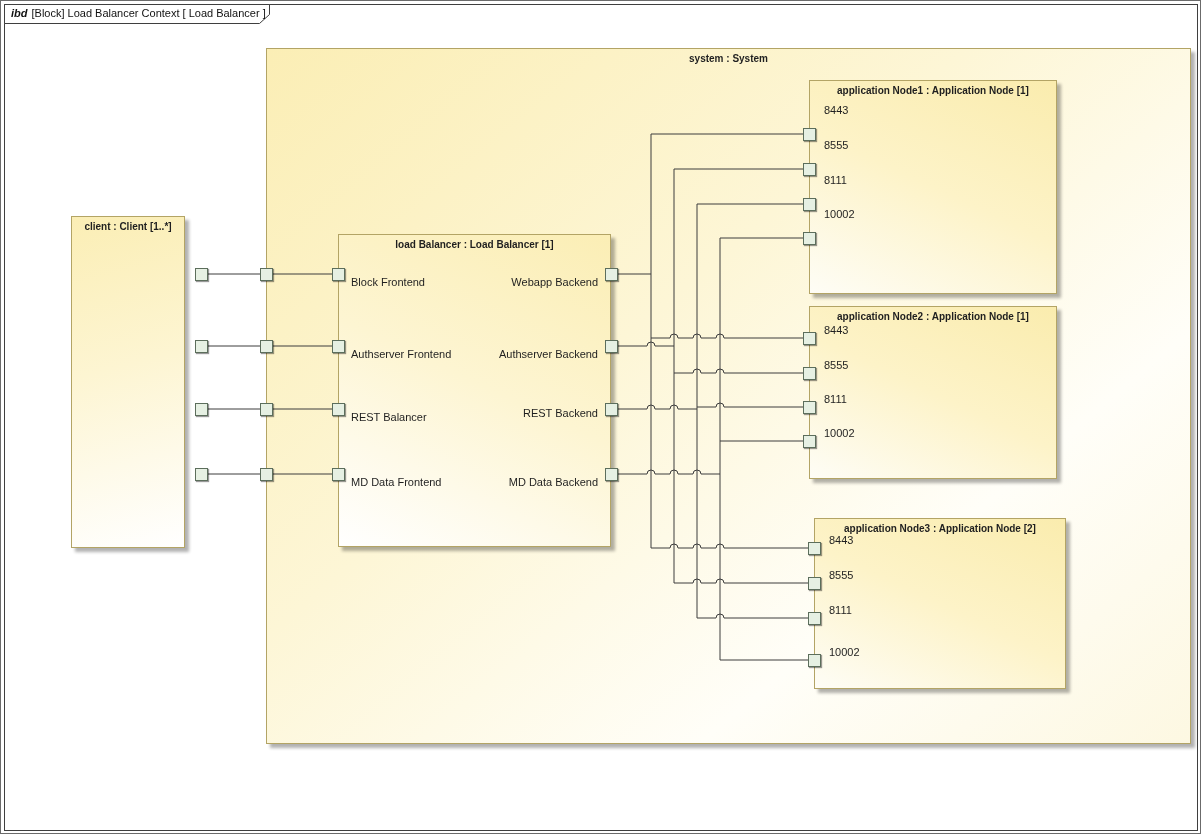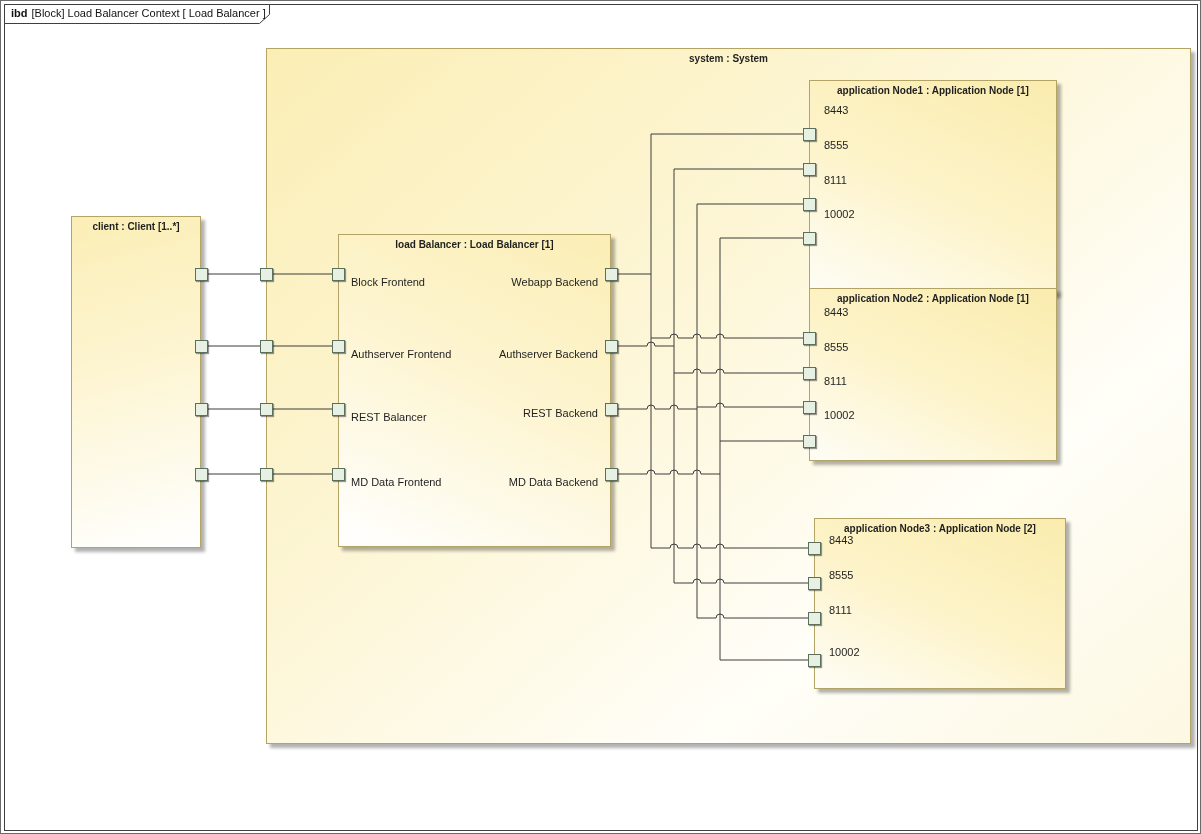--- a/index.html
+++ b/index.html
@@ -35,33 +35,33 @@
     z-index:3;
   }
   #wires { position:absolute; left:0; top:0; z-index:2; pointer-events:none; }
   #wires path.wire { stroke:#3d3d3d; stroke-width:1; fill:none; }
   #frame-shape { stroke:#3f3f3f; stroke-width:1; fill:none; }
   #tab-shape { stroke:#3f3f3f; stroke-width:1; fill:#ffffff; }
   #tabtext {
     position:absolute; left:10px; top:6px; z-index:4;
     font-size:11px; color:#111111; white-space:nowrap;
   }
-  #tabtext .bold { font-weight:bold; }
+  #tabtext .bold { font-weight:bold;font-style:italic; }
   #tabtext .rest { margin-left:4px; }
 </style>
 </head>
 <body>
 
 <div id="canvas">
 
   <div class="block sys" style="left:265px; top:47px; width:925px; height:696px;">
     <div class="block-title">system : System</div>
   </div>
 
-  <div class="block client" style="left:70px; top:215px; width:130px; height:332px;">
+  <div class="block client" style="left:70px; top:215px; width:114px; height:332px;">
     <div class="block-title">client : Client [1..*]</div>
   </div>
 
   <div class="block lb" style="left:337px; top:217px; width:273px; height:313px;">
     <div class="block-title">load Balancer : Load Balancer [1]</div>
     <div class="plabel" style="left:12px; top:40px;">Block Frontend</div>
     <div class="plabel" style="left:12px; top:112px;">Authserver Frontend</div>
     <div class="plabel" style="left:12px; top:175px;">REST Balancer</div>
     <div class="plabel" style="left:12px; top:240px;">MD Data Frontend</div>
     <div class="plabel r" style="right:12px; top:40px;">Webapp Backend</div>
@@ -71,21 +71,21 @@
   </div>
 
   <div class="block node" style="left:808px; top:79px; width:248px; height:214px;">
     <div class="block-title">application Node1 : Application Node [1]</div>
     <div class="plabel" style="left:14px; top:22px;">8443</div>
     <div class="plabel" style="left:14px; top:57px;">8555</div>
     <div class="plabel" style="left:14px; top:92px;">8111</div>
     <div class="plabel" style="left:14px; top:126px;">10002</div>
   </div>
 
-  <div class="block node" style="left:808px; top:287px; width:248px; height:173px;">
+  <div class="block node" style="left:808px; top:305px; width:248px; height:173px;">
     <div class="block-title">application Node2 : Application Node [1]</div>
     <div class="plabel" style="left:14px; top:16px;">8443</div>
     <div class="plabel" style="left:14px; top:51px;">8555</div>
     <div class="plabel" style="left:14px; top:85px;">8111</div>
     <div class="plabel" style="left:14px; top:119px;">10002</div>
   </div>
 
   <div class="block node" style="left:813px; top:517px; width:252px; height:171px;">
     <div class="block-title">application Node3 : Application Node [2]</div>
     <div class="plabel" style="left:14px; top:14px;">8443</div>

